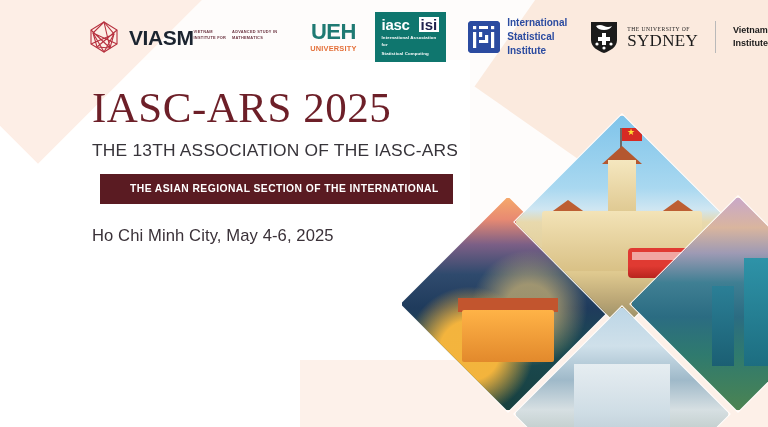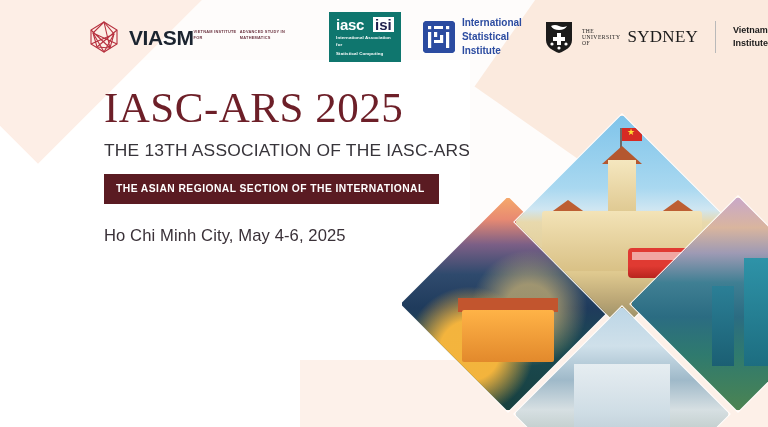--- a/index.html
+++ b/index.html
@@ -114,50 +114,50 @@
     border-radius:4px; position:relative;
   }
   .isi-txt {
     font-size:10px; font-weight:bold; color:#2b4ba0;
     line-height:1.42;
   }
 
   
   .syd { gap:8px; }
   .syd-crest { width:30px; height:34px; position:relative; }
-  .syd-name { display:flex; }
+  .syd-name { display:flex; flex-direction:column; }
   .syd-the {
     font-family:"Liberation Serif", serif;
     font-size:5.6px; color:#1b1b1b; letter-spacing:0.5px;
   }
   .syd-big {
     font-family:"Liberation Serif", serif;
     font-size:17px; color:#1b1b1b; letter-spacing:0.3px; line-height:1;
   }
   .syd-div { width:1px; height:32px; background:#b9b9b9; margin:0 9px; }
   .syd-vn {
     font-size:9px; font-weight:bold; color:#1b1b1b; line-height:1.45;
   }
 
   
-  .content { position:absolute; left:104px; top:86px; z-index:20; }
+  .content { position:absolute; left:92px; top:86px; z-index:20; }
   .title {
     font-family:"Liberation Serif", serif;
     font-size:43px; color:#6d1f28; line-height:1;
     letter-spacing:0.5px; white-space:nowrap;
   }
   .subtitle {
     font-size:17.4px; color:#37343a; letter-spacing:0.2px;
     margin-top:11px; white-space:nowrap;
   }
   .plaque {
     display:inline-block; background:#5a1b22; color:#ffffff;
-    padding:7px 14px 7px 12px; margin-top:13px;
+    padding:7px 14px 7px 30px; margin-top:13px;
     font-size:10.3px; font-weight:bold; letter-spacing:0.45px;
-    line-height:1.55; text-align:right;
+    line-height:1.55; text-align:right;margin-left:8px;
   }
   .plaque div:nth-child(2) { padding-left:6px; }
   .date {
     font-size:16.6px; color:#3a3138; margin-top:22px;
     letter-spacing:0.1px;
   }
 
   
   .collage { position:absolute; left:0; top:0; width:768px; height:427px; z-index:10; }
   .tile {
@@ -329,20 +329,24 @@
           </g>
         </svg>
       </div>
       <div class="viasm-txt">
         <div class="viasm-word">VIASM</div>
         <div class="viasm-sub">VIETNAM INSTITUTE FOR</div>
         <div class="viasm-sub">ADVANCED STUDY IN MATHEMATICS</div>
       </div>
     </div>
 
+    <div class="logo ueh">
+      <div class="ueh-word">UEH</div>
+      <div class="ueh-sub">UNIVERSITY</div>
+    </div>
 
     <div class="logo iasc">
       <div class="iasc-row">
         <span class="iasc-a">iasc</span>
         <span class="iasc-b">isi</span>
       </div>
       <div class="iasc-sub">International Association for</div>
       <div class="iasc-sub">Statistical Computing</div>
     </div>
 

